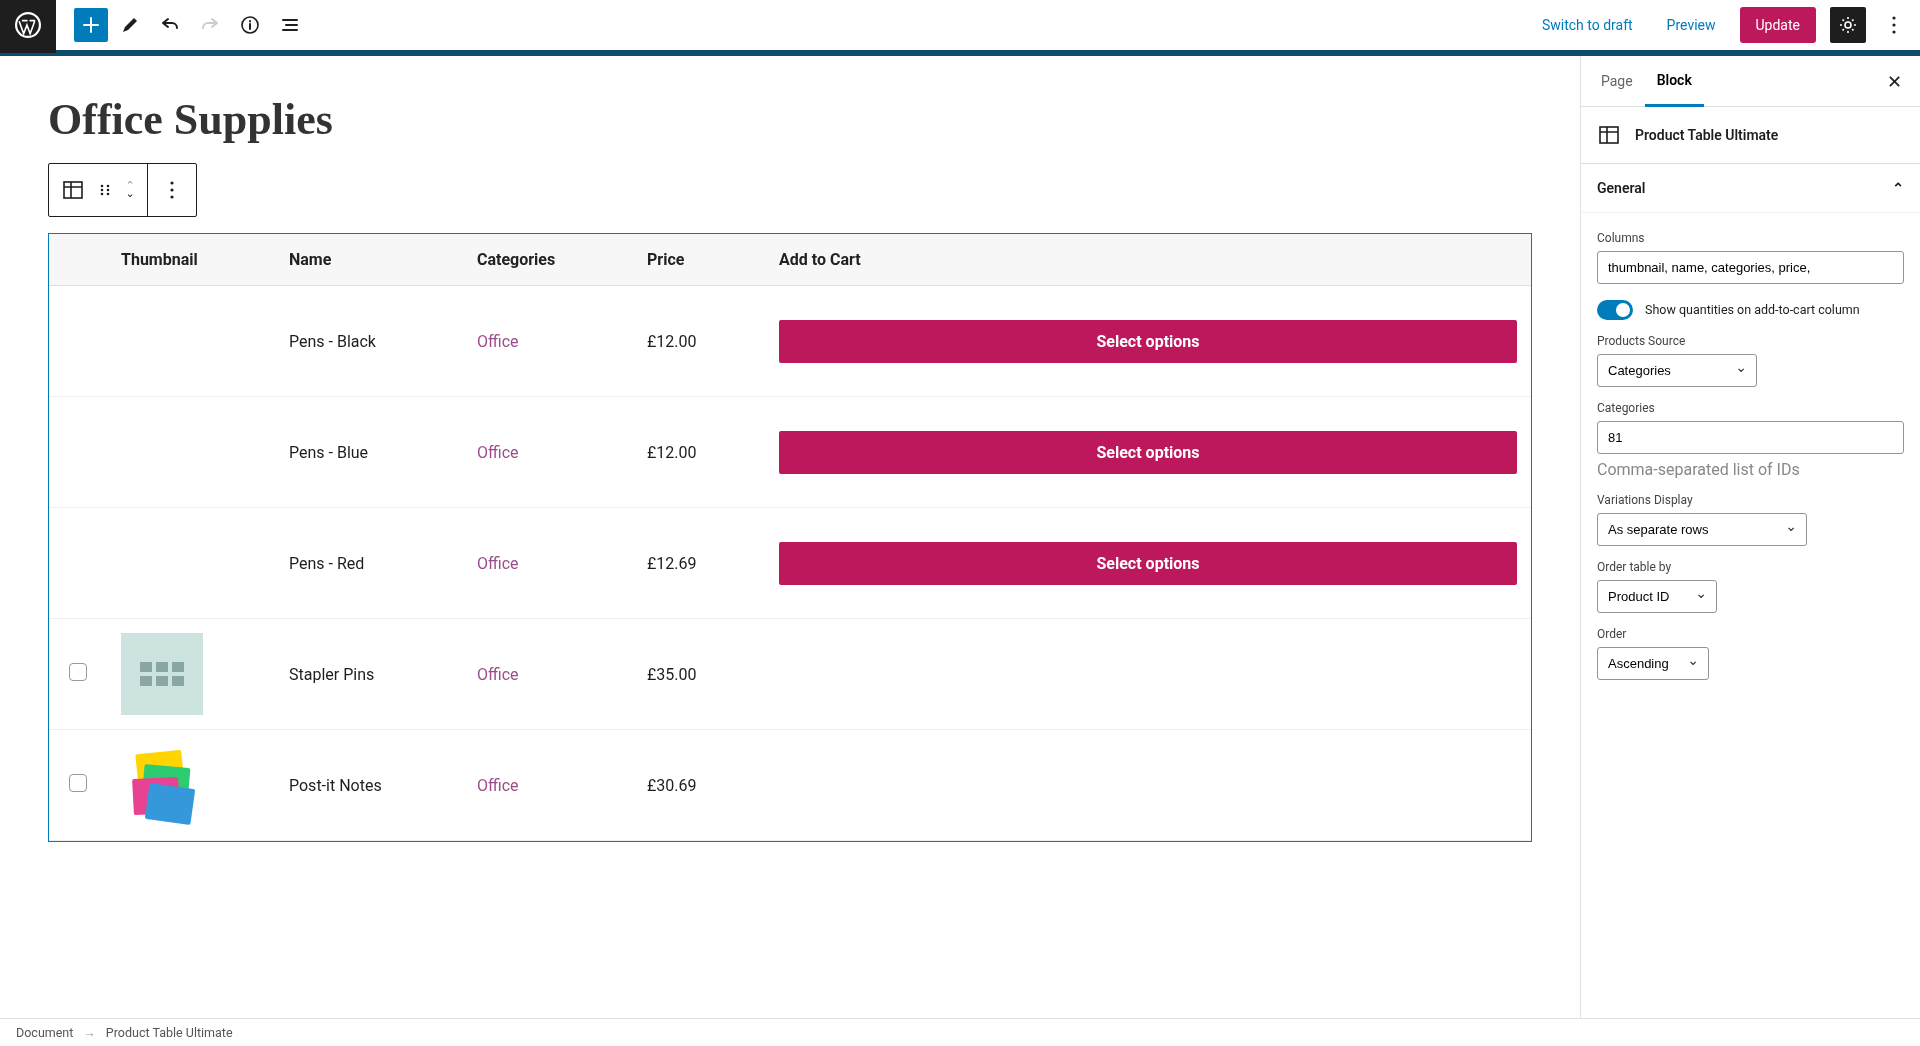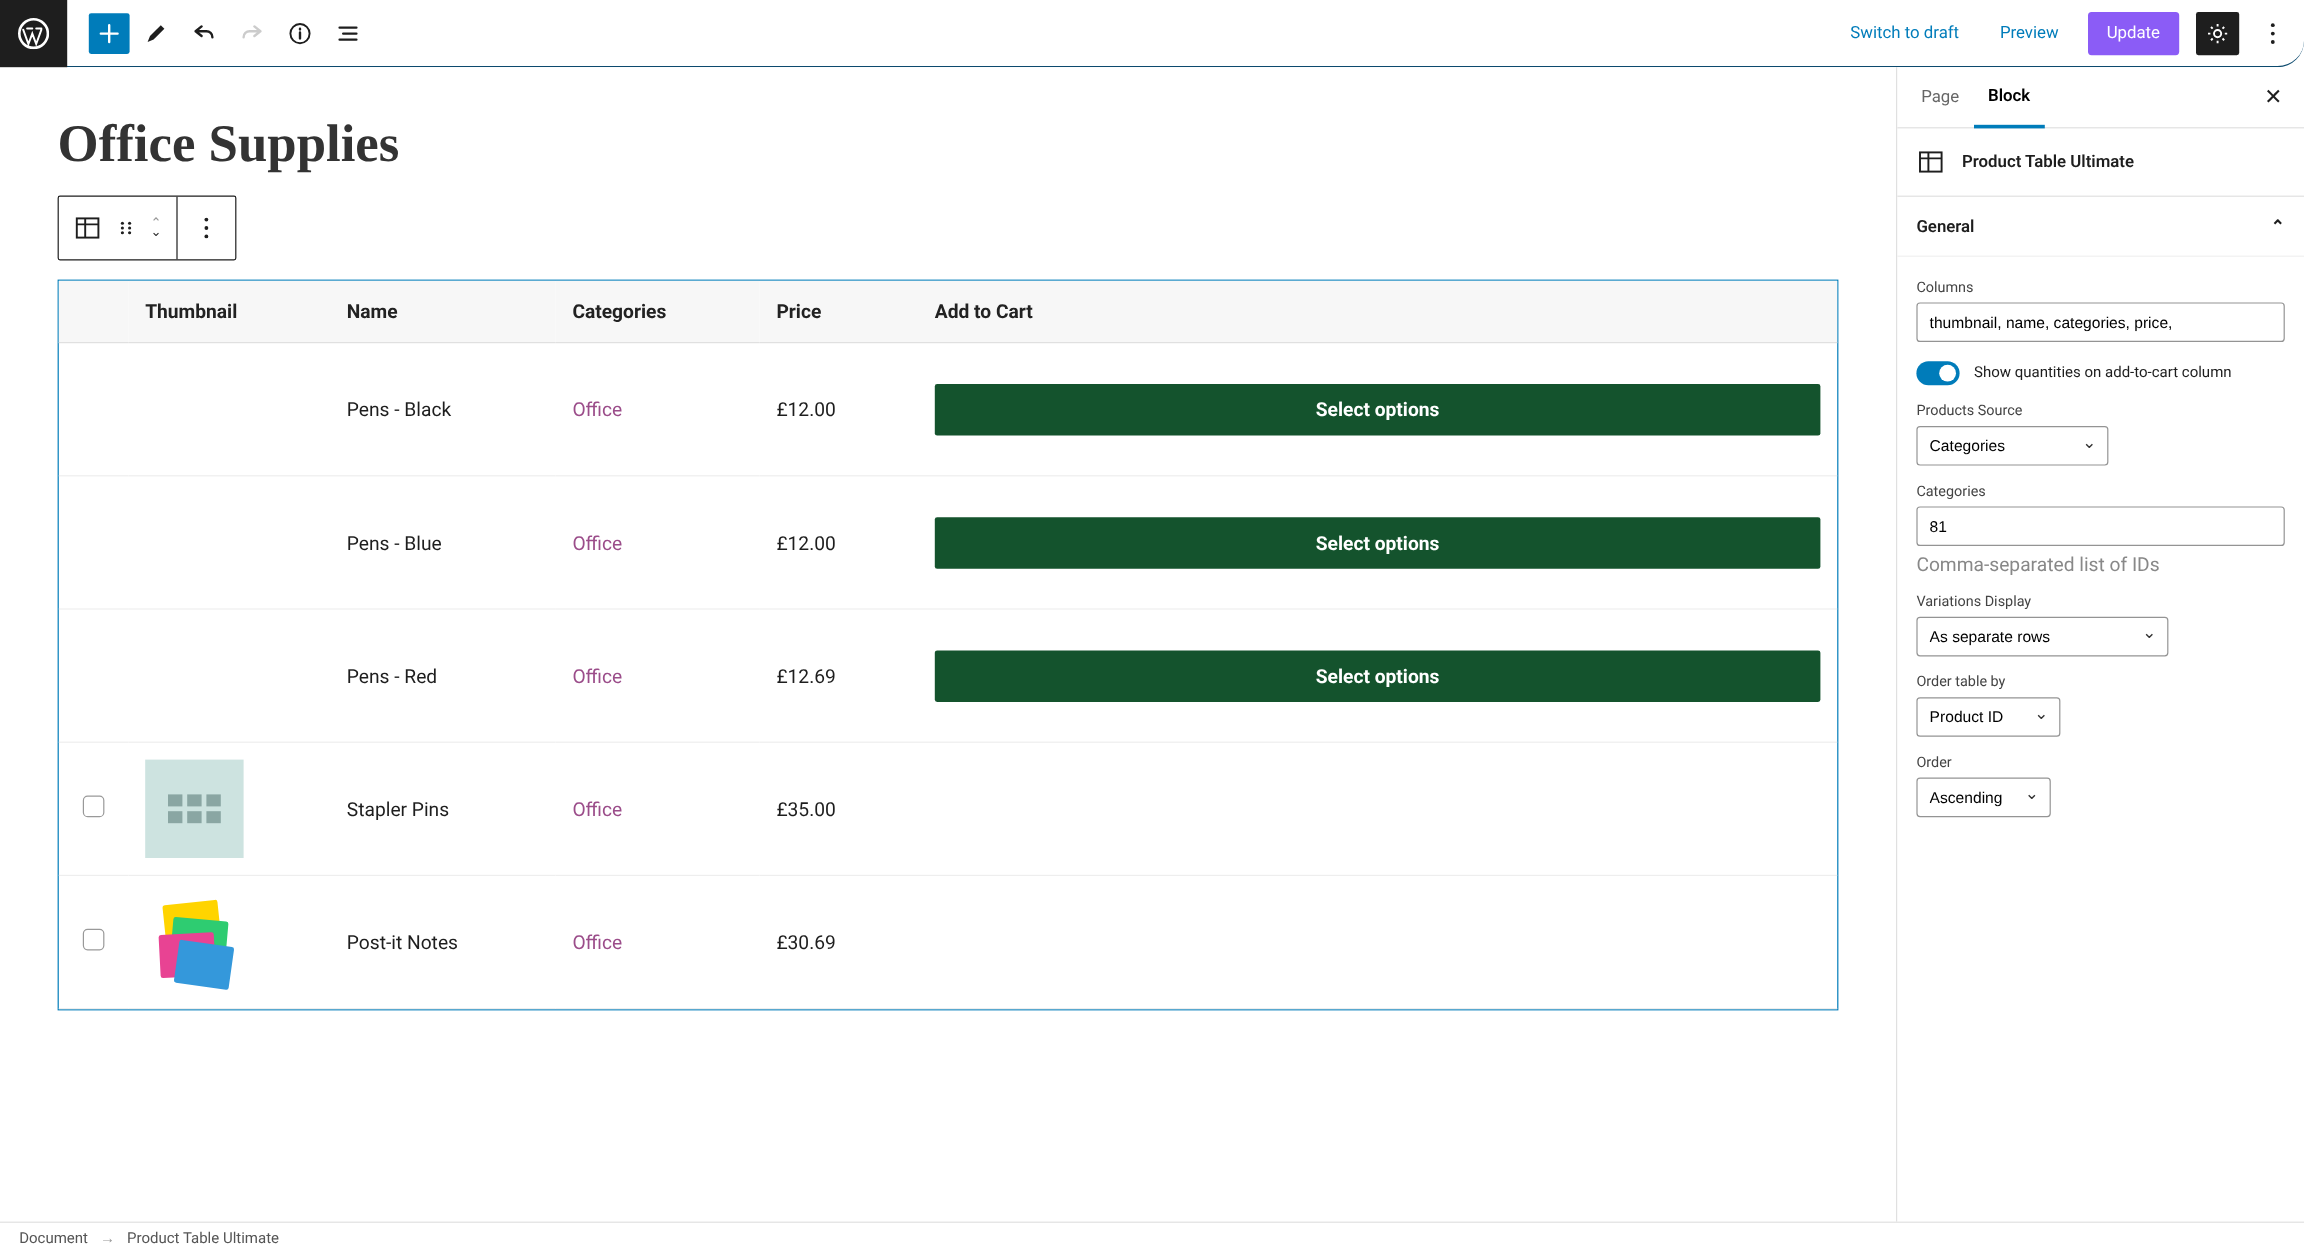--- a/index.html
+++ b/index.html
@@ -1,28 +1,28 @@
 <!DOCTYPE html>
 <html><head>
 <meta charset="utf-8">
 <style>
   * { box-sizing: border-box; margin: 0; padding: 0; }
   body { font-family: -apple-system, BlinkMacSystemFont, "Segoe UI", Roboto, sans-serif; color: #1e1e1e; background: #fff; overflow: hidden; }
   
   
-  .top-bar { display: flex; align-items: center; height: 56px; border-bottom: 1px solid #0c4a6e; border-radius: 22px; }
+  .top-bar { display: flex; align-items: center; height: 56px; border-bottom: 6px solid #0c4a6e; }
   .wp-logo { width: 56px; height: 56px; background: #1e1e1e; display: flex; align-items: center; justify-content: center; color: #fff; }
   .wp-logo svg { width: 26px; height: 26px; }
   .toolbar-left { display: flex; align-items: center; gap: 4px; padding-left: 18px; }
   .add-btn { width: 34px; height: 34px; background: #007cba; display: flex; align-items: center; justify-content: center; border-radius: 2px; color: #fff; cursor: pointer; }
   .tool-icon { width: 36px; height: 36px; display: flex; align-items: center; justify-content: center; color: #1e1e1e; cursor: pointer; }
   .tool-icon.disabled { color: #bbb; }
   .toolbar-right { margin-left: auto; display: flex; align-items: center; gap: 14px; padding-right: 12px; }
   .link-btn { color: #007cba; font-size: 14px; cursor: pointer; padding: 8px 10px; }
-  .update-btn { background: #8b5cf6; color: #fff; font-size: 14px; padding: 10px 16px; border-radius: 3px; cursor: pointer; }
+  .update-btn { background: #be185d; color: #fff; font-size: 14px; padding: 10px 16px; border-radius: 3px; cursor: pointer; }
   .settings-btn { width: 36px; height: 36px; background: #1e1e1e; color: #fff; display: flex; align-items: center; justify-content: center; border-radius: 2px; cursor: pointer; }
   .more-btn { width: 28px; height: 36px; display: flex; align-items: center; justify-content: center; cursor: pointer; }
 
   
   .layout { display: flex; height: calc(100vh - 56px - 28px); }
   .editor { flex: 1; overflow-y: auto; padding: 38px 48px 20px 48px; position: relative; }
   .page-title { font-family: Georgia, "Times New Roman", serif; font-size: 44px; font-weight: 700; color: #333; margin-bottom: 18px; }
 
   
   .block-toolbar { display: inline-flex; border: 1px solid #1e1e1e; border-radius: 2px; background: #fff; margin-bottom: 16px; }
@@ -33,21 +33,21 @@
   .bt-move span { font-size: 11px; color: #999; line-height: 8px; text-align: center; cursor: pointer;}
 
   
   .product-table-wrap { border: 1.5px solid #007cba; }
   table.ptable { width: 100%; border-collapse: collapse; }
   table.ptable thead { background: #f7f7f7; border-bottom: 1px solid #e0e0e0; }
   table.ptable th { text-align: left; padding: 16px 14px; font-size: 16px; font-weight: 700; color: #222; }
   table.ptable td { padding: 14px; font-size: 16px; border-bottom: 1px solid #eee; vertical-align: middle; }
   .thumb { width: 82px; height: 82px; background: #f0f0f0; display: flex; align-items: center; justify-content: center; }
   .cat-link { color: #9b4d8a; }
-  .select-opt { background: #14532d; color: #fff; text-align: center; padding: 12px 0; font-weight: 700; font-size: 16px; border-radius: 2px; cursor: pointer; }
+  .select-opt { background: #be185d; color: #fff; text-align: center; padding: 12px 0; font-weight: 700; font-size: 16px; border-radius: 2px; cursor: pointer; }
   .chk { width: 18px; height: 18px; border: 1px solid #999; border-radius: 4px; display: inline-block; }
   .col-chk { width: 58px; text-align: center !important; }
   .col-thumb { width: 168px; }
   .col-name { width: 188px; }
   .col-cat { width: 170px; }
   .col-price { width: 132px; }
 
   
   .pen-thumb { background: linear-gradient(#fff,#fff); display:flex; flex-direction:column; gap:6px; padding:10px 8px; }
   .pen-thumb .line { height:4px; background:#222; border-radius:2px; }

